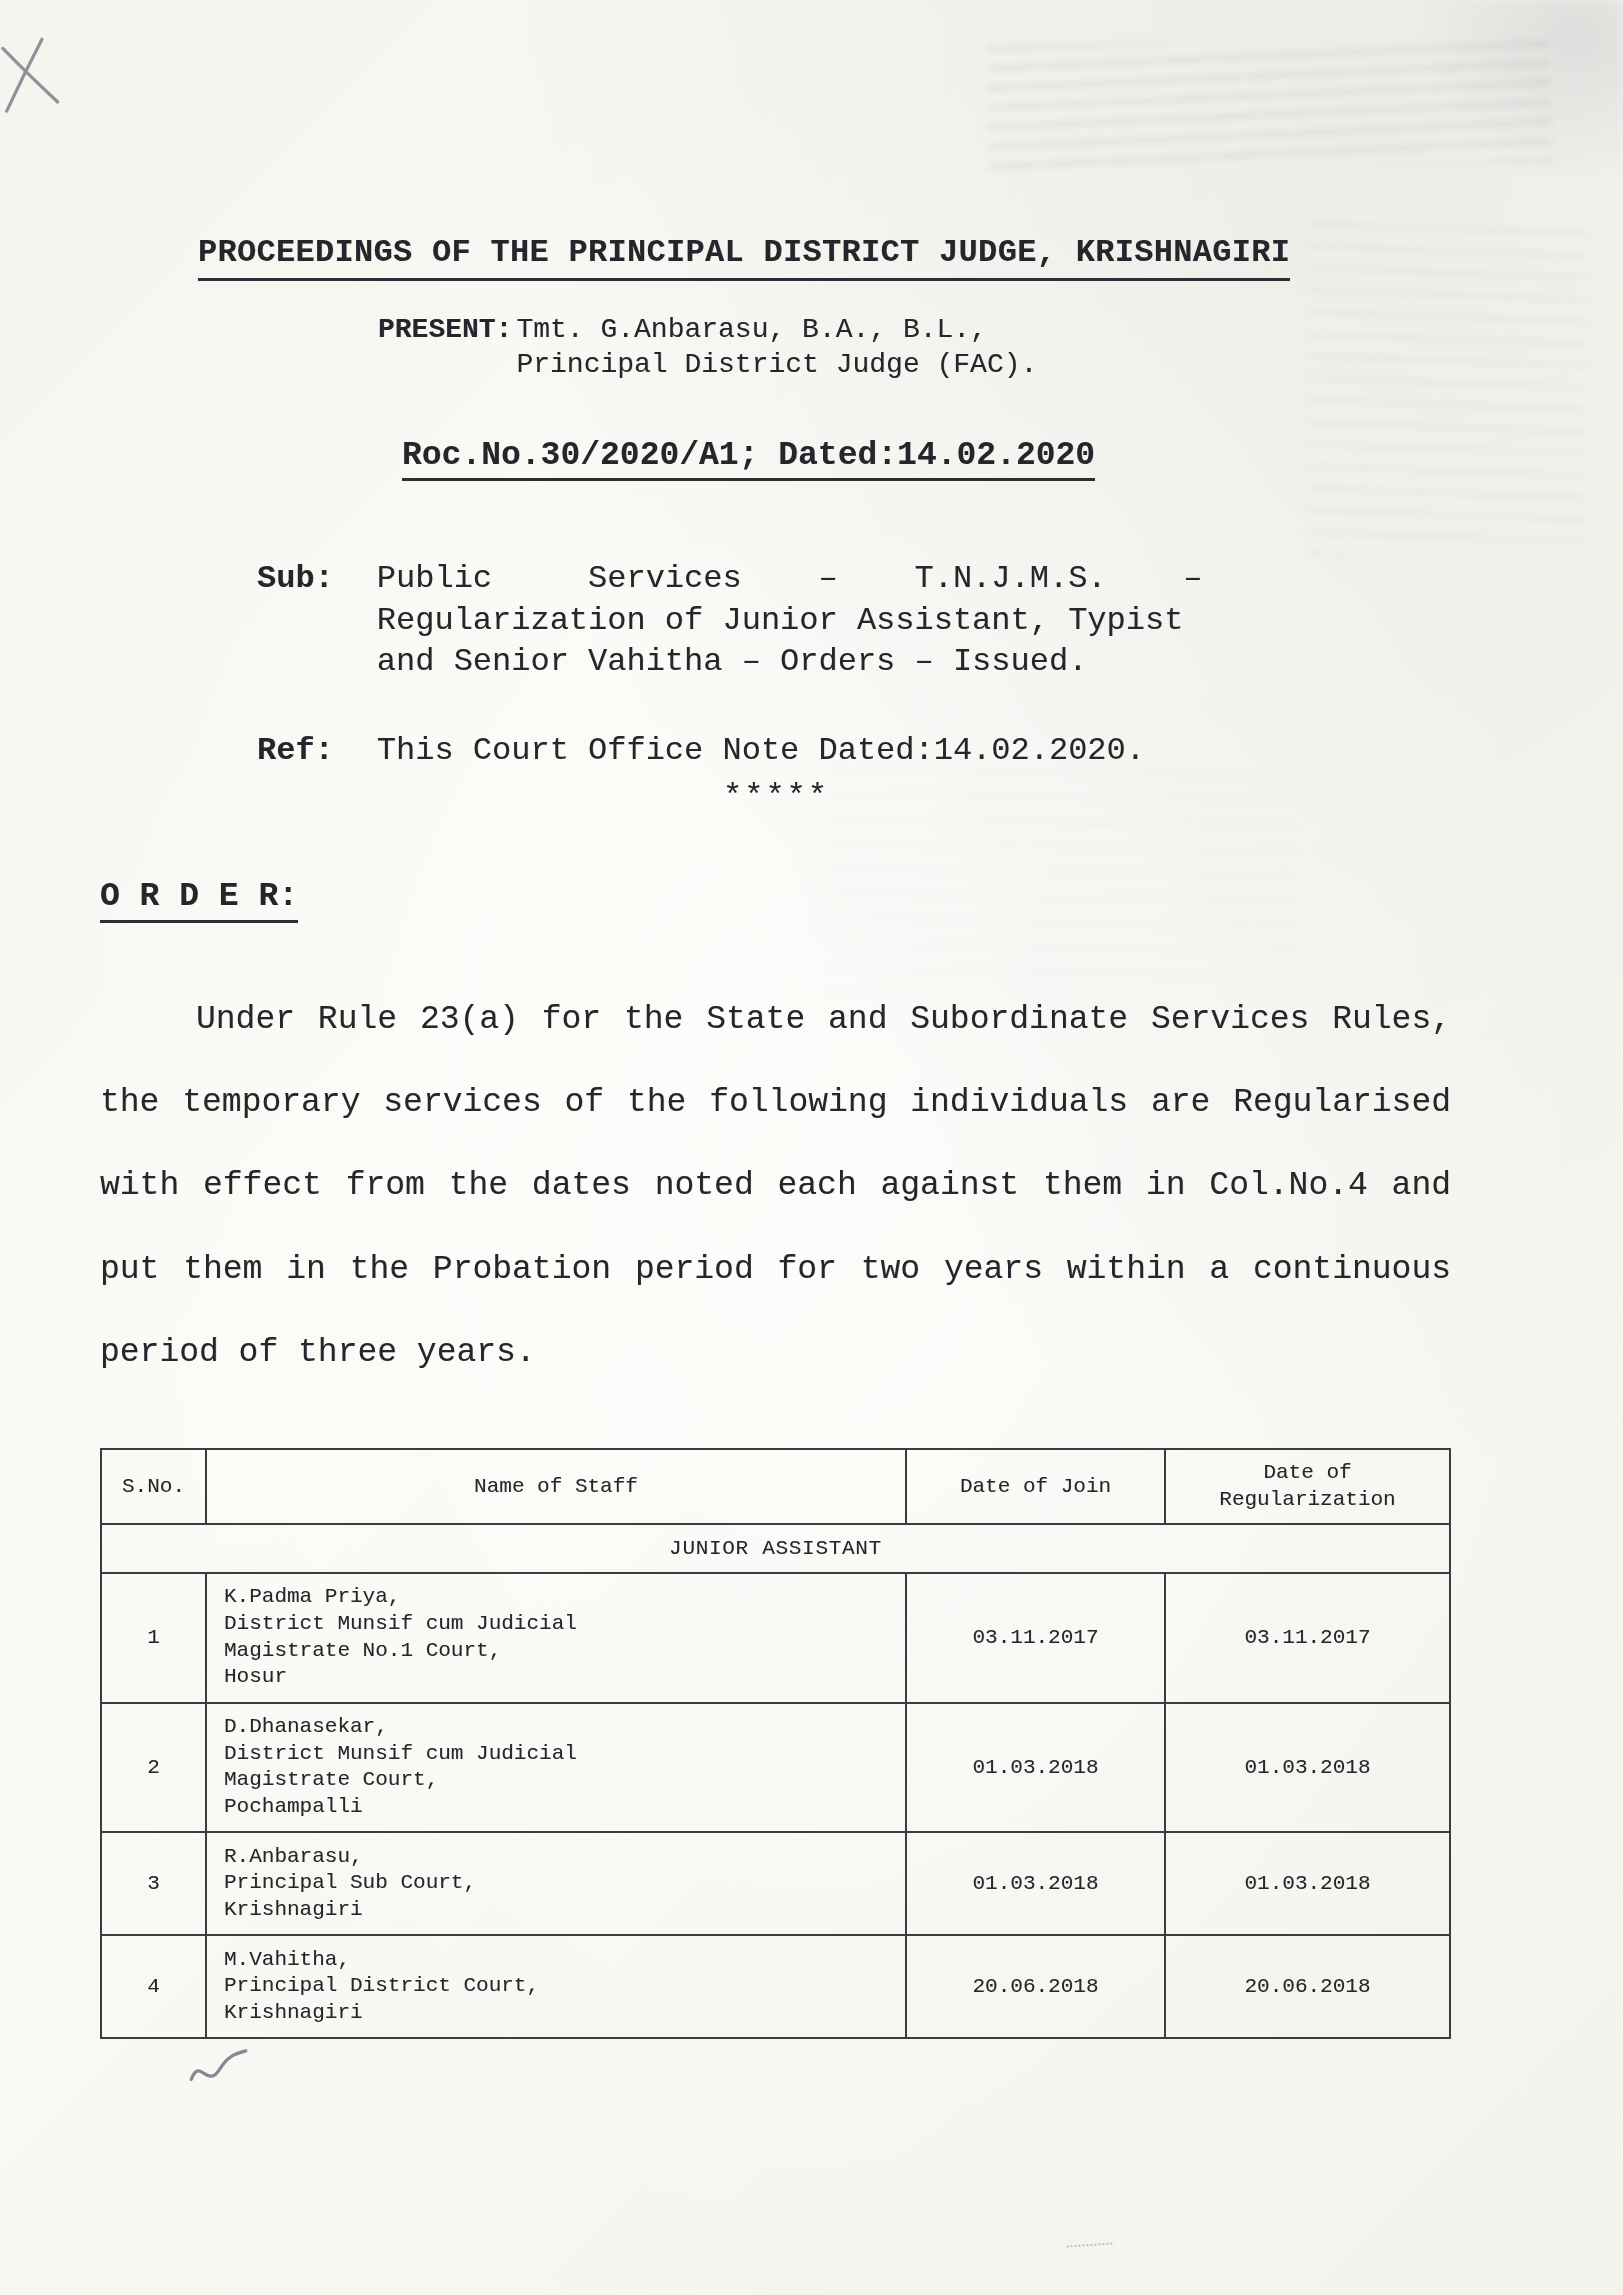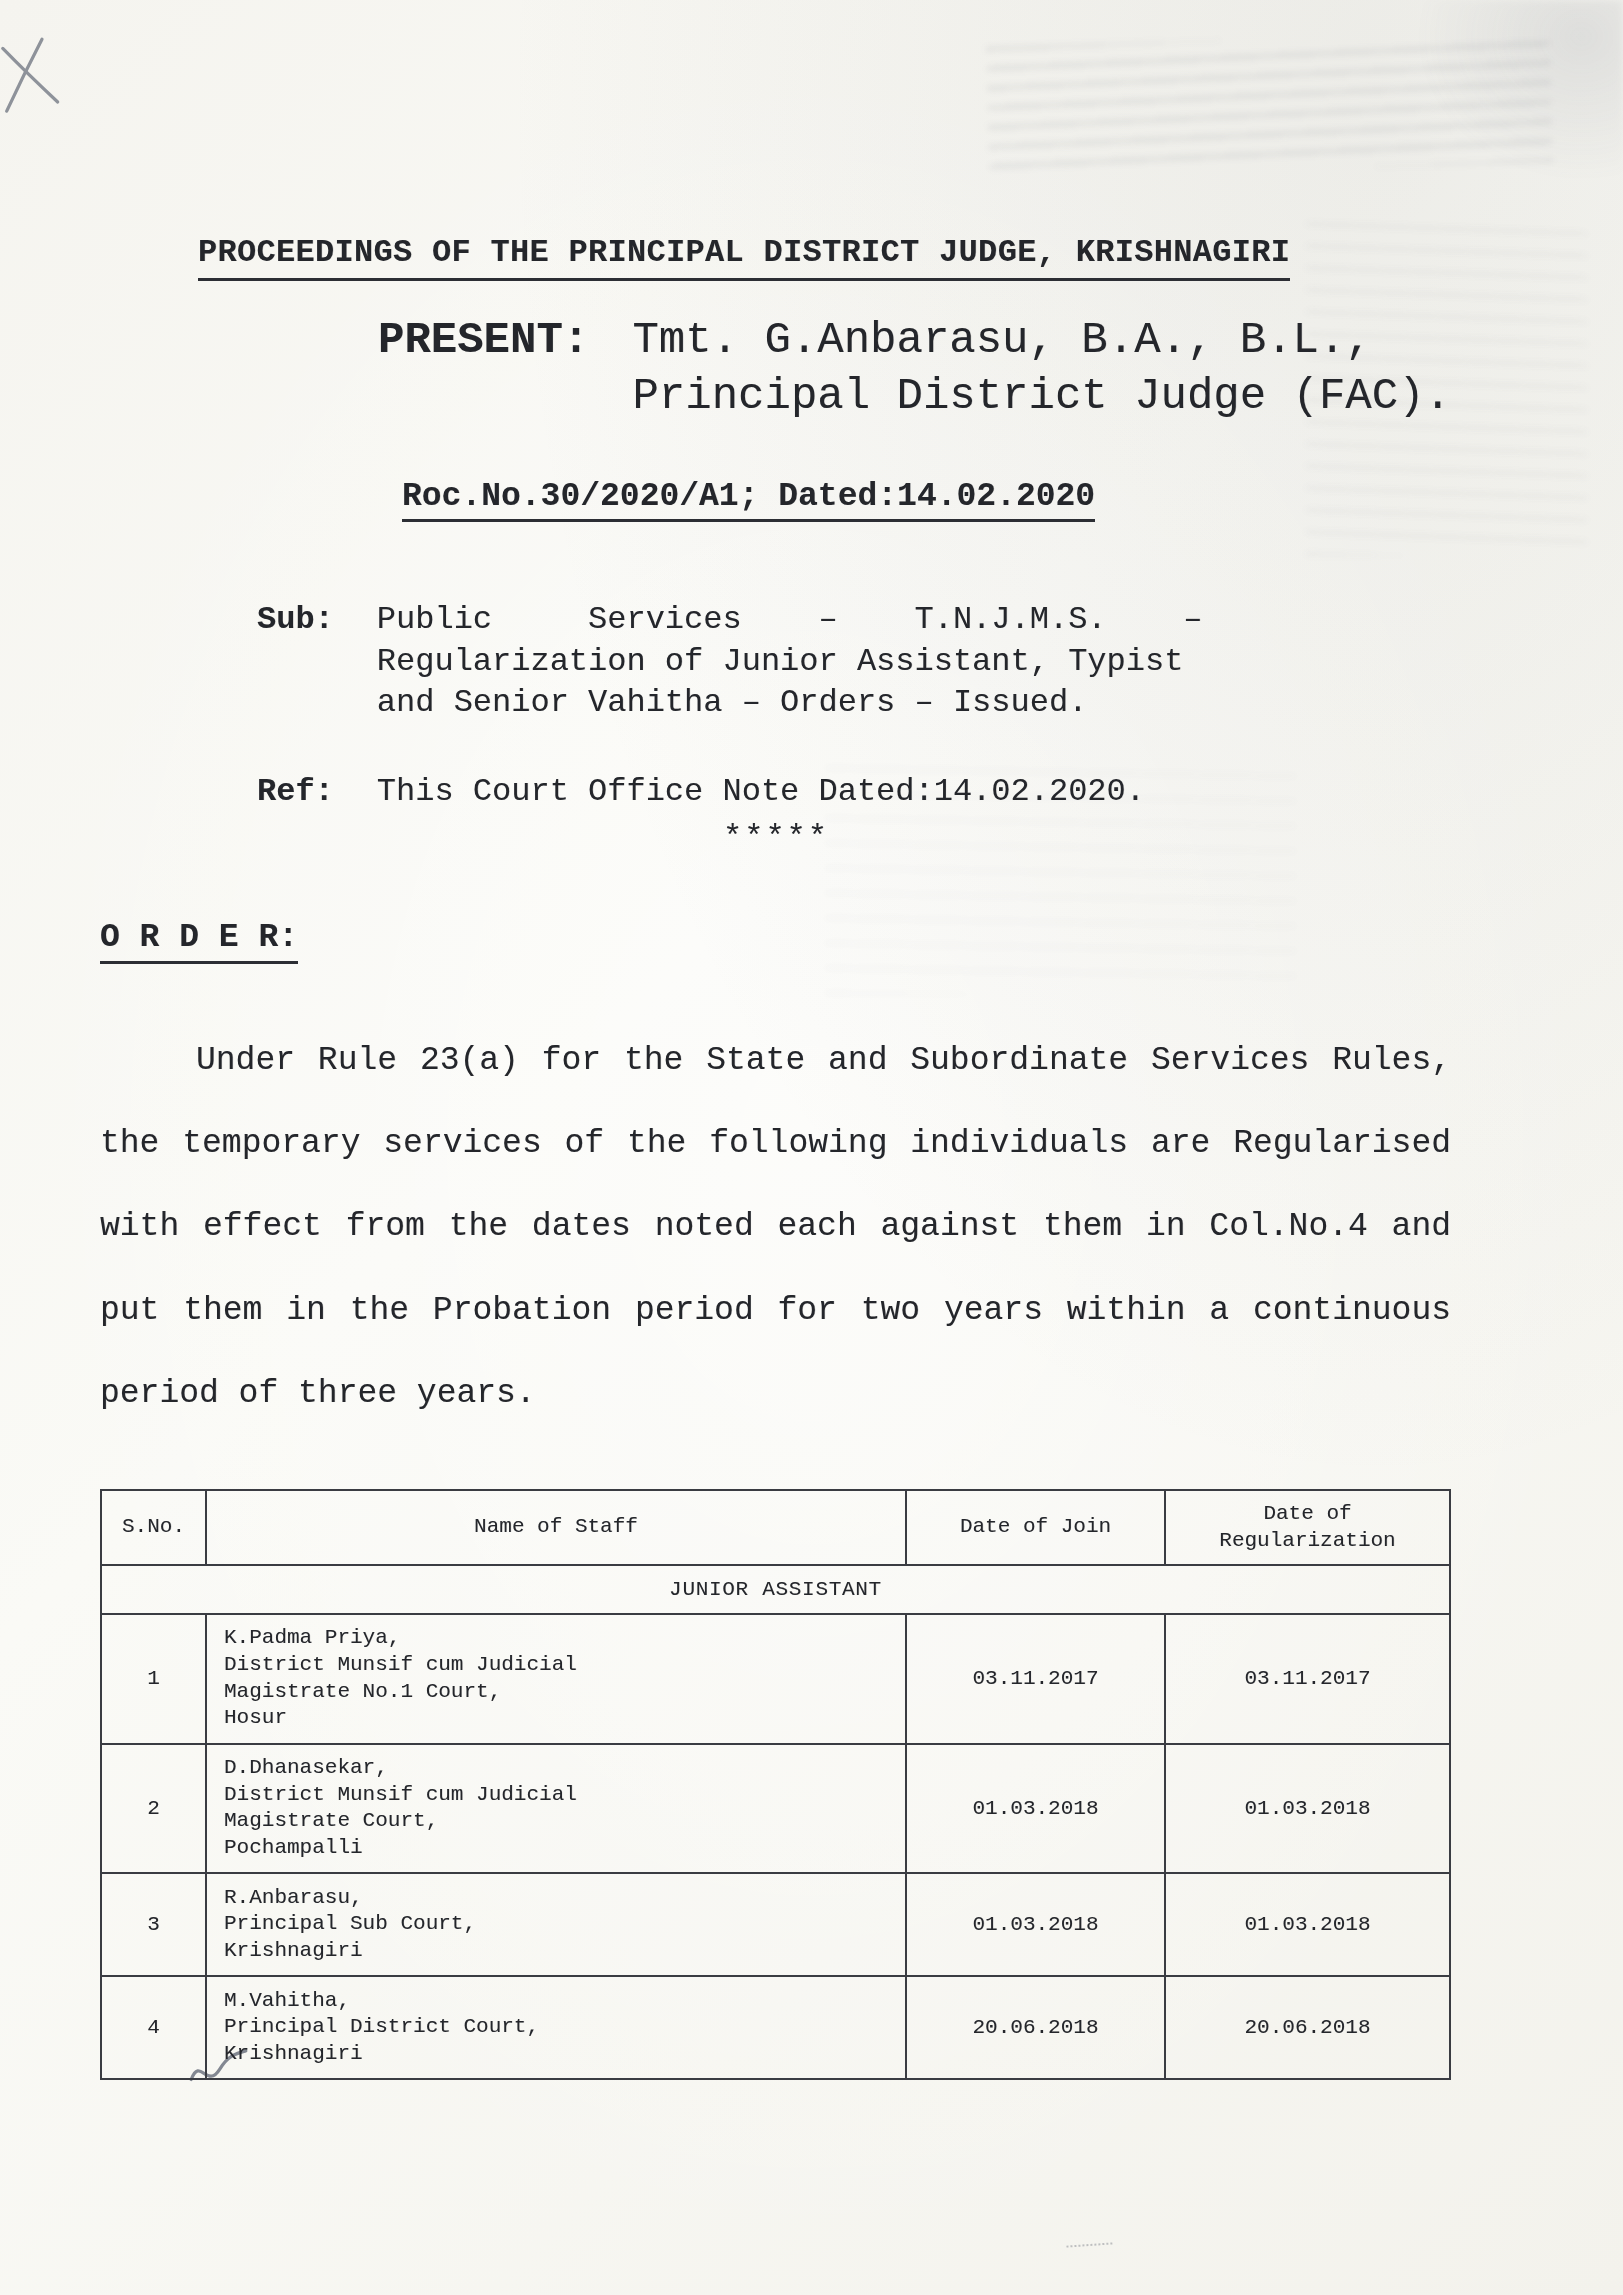--- a/index.html
+++ b/index.html
@@ -19,22 +19,22 @@
 
   .content { position:absolute; left:100px; top:191px; width:1351px;margin-top:43px; }
 
   .title-row { margin-left:98px; }
   .title {
     display:inline-block;
     font-size:32px; font-weight:700; letter-spacing:0.3px;
     border-bottom:3.3px solid #2c2e34; padding-bottom:6.5px;
   }
 
-  .present { display:flex; gap:30px; margin-top:31px; margin-left:278px;
-    font-size:44px; line-height:1.28;justify-content:space-between; }
+  .present { display:flex; gap:4px; margin-top:31px; margin-left:278px;
+    font-size:28px; line-height:1.28; }
   .present .label { font-weight:700; }
 
   .roc-row { margin-top:54px; margin-left:302px; }
   .roc {
     display:inline-block; font-size:33px; font-weight:700;
     border-bottom:3.3px solid #2c2e34; padding-bottom:3.9px;
   }
 
   .labelled { display:flex; gap:43px; font-size:32px; line-height:1.3; }
   .labelled .label { font-weight:700; flex:0 0 auto; }

